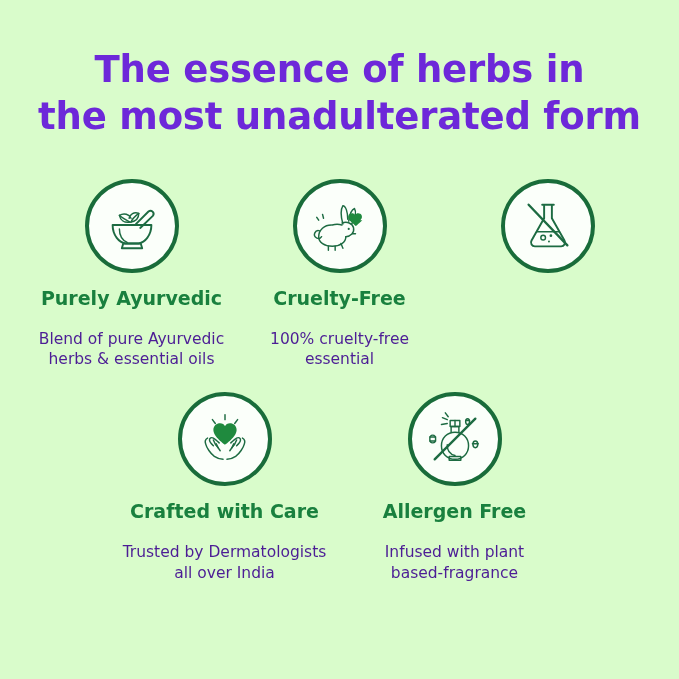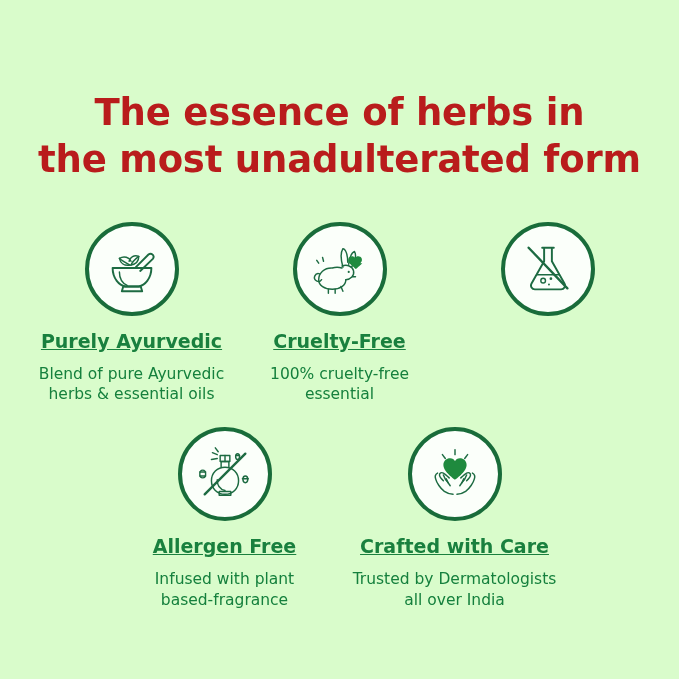--- a/index.html
+++ b/index.html
@@ -19,24 +19,24 @@
     height: 679px;
     box-sizing: border-box;
     display: flex;
     flex-direction: column;
     align-items: center;
     background: #d9fccb;
   }
 
   
   .headline {
-    margin-top: 89px;
+    margin-top: 46px;
     width: 620px;
     text-align: center;
-    color: #b91c1c;
+    color: #6d28d9;
     font-family: "DejaVu Sans", sans-serif;
     font-weight: bold;
     font-size: 37px;
     line-height: 1.28;
     letter-spacing: -0.2px;
   }
   .headline .line {
     display: block;
     white-space: nowrap;
   }
@@ -83,25 +83,24 @@
     display: block;
   }
   .f-title {
     margin-top: 15px;
     color: #19803e;
     font-family: "DejaVu Sans", sans-serif;
     font-weight: bold;
     font-size: 19px;
     line-height: 1.15;
     white-space: nowrap;
-    text-decoration: underline;
   }
   .f-desc {
-    margin-top: 11px;
-    color: #15803d;
+    margin-top: 19px;
+    color: #4c1d95;
     font-family: "DejaVu Sans", sans-serif;
     font-weight: normal;
     font-size: 15.5px;
     line-height: 1.35;
     max-width: 215px;
   }
   .row-2 .f-desc { max-width: 230px; }
 
   .ink { fill: none; stroke: #1d6b42; stroke-width: 2; stroke-linecap: round; stroke-linejoin: round; }
   .ink-thin { fill: none; stroke: #1d6b42; stroke-width: 1.5; stroke-linecap: round; stroke-linejoin: round; }
@@ -199,20 +198,48 @@
       </div>
 
     </div>
 
     <div class="row row-2">
 
       <div class="feature">
         <div class="badge">
           <svg viewBox="0 0 64 64">
 
+            <path class="ink-thin" d="M32 7v5"></path>
+            <path class="ink-thin" d="M19 12l3 4"></path>
+            <path class="ink-thin" d="M45 12l-3 4"></path>
+
+            <path class="solid" d="M32 38s-12-8.2-12-15.2c0-4.2 3.3-7 6.9-7 2.4 0 4.3 1.3 5.1 3 .8-1.7 2.7-3 5.1-3 3.6 0 6.9 2.8 6.9 7C44 29.8 32 38 32 38z"></path>
+
+            <path class="ink-thin" d="M26 36c-2-2-4-4-6-5-2-1-4 0-4 2 0 2 2 4 4 6"></path>
+            <path class="ink-thin" d="M14 31c-2 1-3 3-2 6 1 4 5 10 9 13 3 2 6 3 9 3"></path>
+            <path class="ink-thin" d="M20 33c1 3 3 6 5 8"></path>
+            <path class="ink-thin" d="M23 37c1 3 2 5 4 7"></path>
+
+            <path class="ink-thin" d="M38 36c2-2 4-4 6-5 2-1 4 0 4 2 0 2-2 4-4 6"></path>
+            <path class="ink-thin" d="M50 31c2 1 3 3 2 6-1 4-5 10-9 13-3 2-6 3-9 3"></path>
+            <path class="ink-thin" d="M44 33c-1 3-3 6-5 8"></path>
+            <path class="ink-thin" d="M41 37c-1 3-2 5-4 7"></path>
+          </svg>
+        </div>
+        <div class="f-title">Crafted with Care</div>
+        <div class="f-desc">
+          <span>Trusted by Dermatologists</span><br>
+          <span>all over India</span>
+        </div>
+      </div>
+
+      <div class="feature">
+        <div class="badge">
+          <svg viewBox="0 0 64 64">
+
             <path class="ink-thin" d="M32 25c-8 0-14 6-14 14s6 14 14 14 14-6 14-14-6-14-14-14z"></path>
             <path class="ink-thin" d="M24 38c0 6 3 10 8 11"></path>
 
             <path class="ink-thin" d="M26 50h12v4H26z"></path>
 
             <path class="ink-thin" d="M28 25v-6h8v6"></path>
             <path class="ink-thin" d="M27 13h10v6H27z"></path>
             <path class="ink-thin" d="M32 13v6"></path>
 
             <path class="ink-thin" d="M24 12l-5-2M24 16l-6 1M25 9l-3-4"></path>
@@ -227,44 +254,16 @@
             <path class="slash" d="M11 53 L53 11"></path>
           </svg>
         </div>
         <div class="f-title">Allergen Free</div>
         <div class="f-desc">
           <span>Infused with plant</span><br>
           <span>based-fragrance</span>
         </div>
       </div>
 
-      <div class="feature">
-        <div class="badge">
-          <svg viewBox="0 0 64 64">
-
-            <path class="ink-thin" d="M32 7v5"></path>
-            <path class="ink-thin" d="M19 12l3 4"></path>
-            <path class="ink-thin" d="M45 12l-3 4"></path>
-
-            <path class="solid" d="M32 38s-12-8.2-12-15.2c0-4.2 3.3-7 6.9-7 2.4 0 4.3 1.3 5.1 3 .8-1.7 2.7-3 5.1-3 3.6 0 6.9 2.8 6.9 7C44 29.8 32 38 32 38z"></path>
-
-            <path class="ink-thin" d="M26 36c-2-2-4-4-6-5-2-1-4 0-4 2 0 2 2 4 4 6"></path>
-            <path class="ink-thin" d="M14 31c-2 1-3 3-2 6 1 4 5 10 9 13 3 2 6 3 9 3"></path>
-            <path class="ink-thin" d="M20 33c1 3 3 6 5 8"></path>
-            <path class="ink-thin" d="M23 37c1 3 2 5 4 7"></path>
-
-            <path class="ink-thin" d="M38 36c2-2 4-4 6-5 2-1 4 0 4 2 0 2-2 4-4 6"></path>
-            <path class="ink-thin" d="M50 31c2 1 3 3 2 6-1 4-5 10-9 13-3 2-6 3-9 3"></path>
-            <path class="ink-thin" d="M44 33c-1 3-3 6-5 8"></path>
-            <path class="ink-thin" d="M41 37c-1 3-2 5-4 7"></path>
-          </svg>
-        </div>
-        <div class="f-title">Crafted with Care</div>
-        <div class="f-desc">
-          <span>Trusted by Dermatologists</span><br>
-          <span>all over India</span>
-        </div>
-      </div>
-
     </div>
 
   </div>
 </div>
 
 </body></html>

